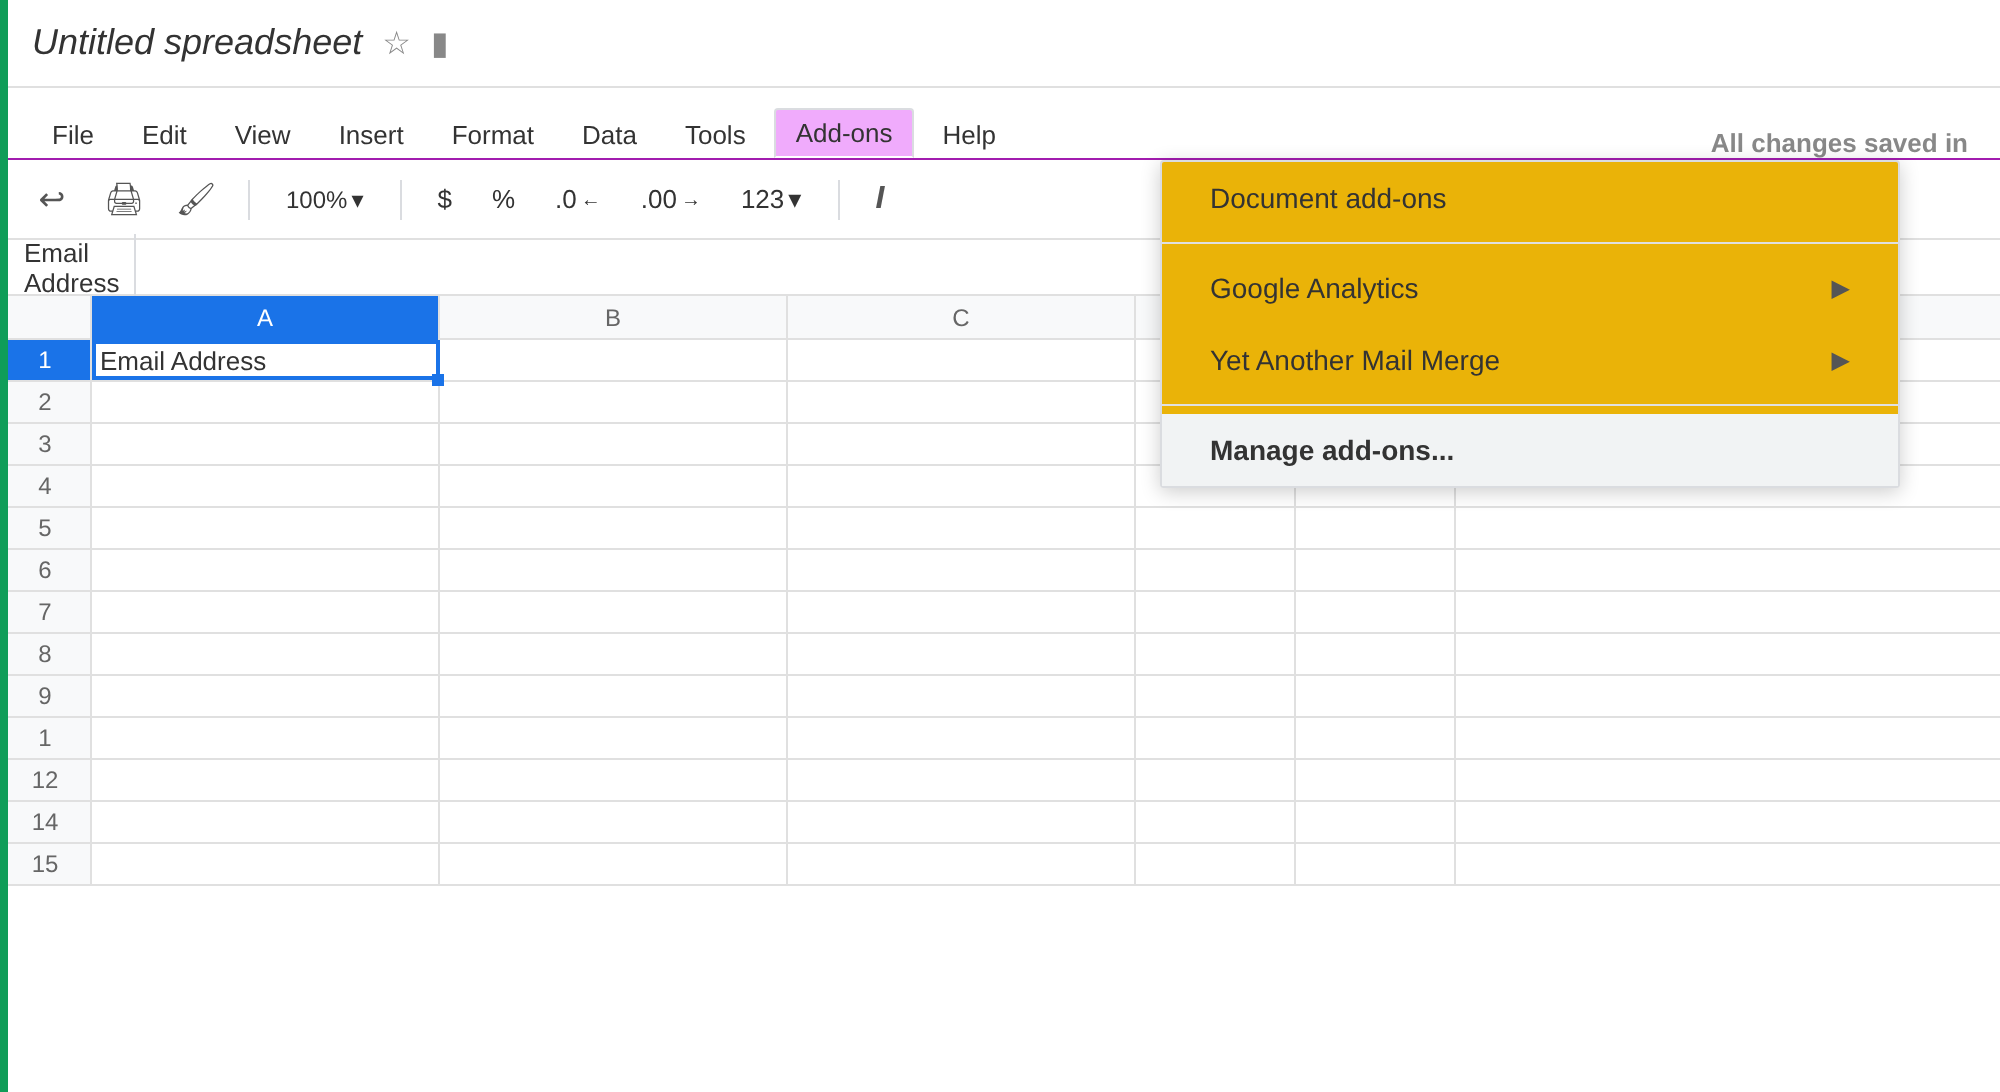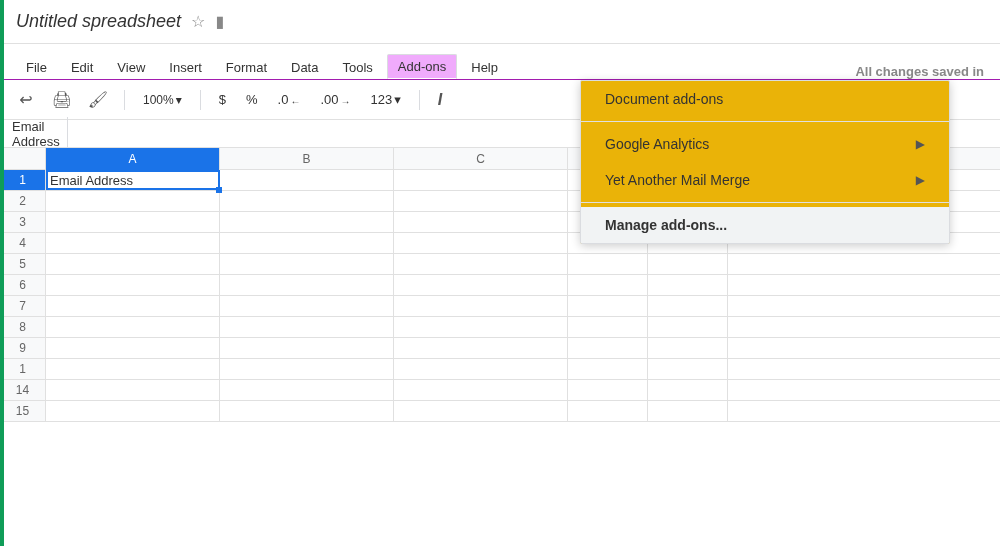--- a/index.html
+++ b/index.html
@@ -424,20 +424,28 @@
       </div>
       <div class="sheet-row">
         <div class="row-num">1</div>
         <div class="cell col-a"></div>
         <div class="cell col-b"></div>
         <div class="cell col-c"></div>
         <div class="cell col-d"></div>
         <div class="cell col-e"></div>
       </div>
       <div class="sheet-row">
+        <div class="row-num">12</div>
+        <div class="cell col-a"></div>
+        <div class="cell col-b"></div>
+        <div class="cell col-c"></div>
+        <div class="cell col-d"></div>
+        <div class="cell col-e"></div>
+      </div>
+      <div class="sheet-row">
         <div class="row-num">14</div>
         <div class="cell col-a"></div>
         <div class="cell col-b"></div>
         <div class="cell col-c"></div>
         <div class="cell col-d"></div>
         <div class="cell col-e"></div>
       </div>
       <div class="sheet-row">
         <div class="row-num">15</div>
         <div class="cell col-a"></div>

